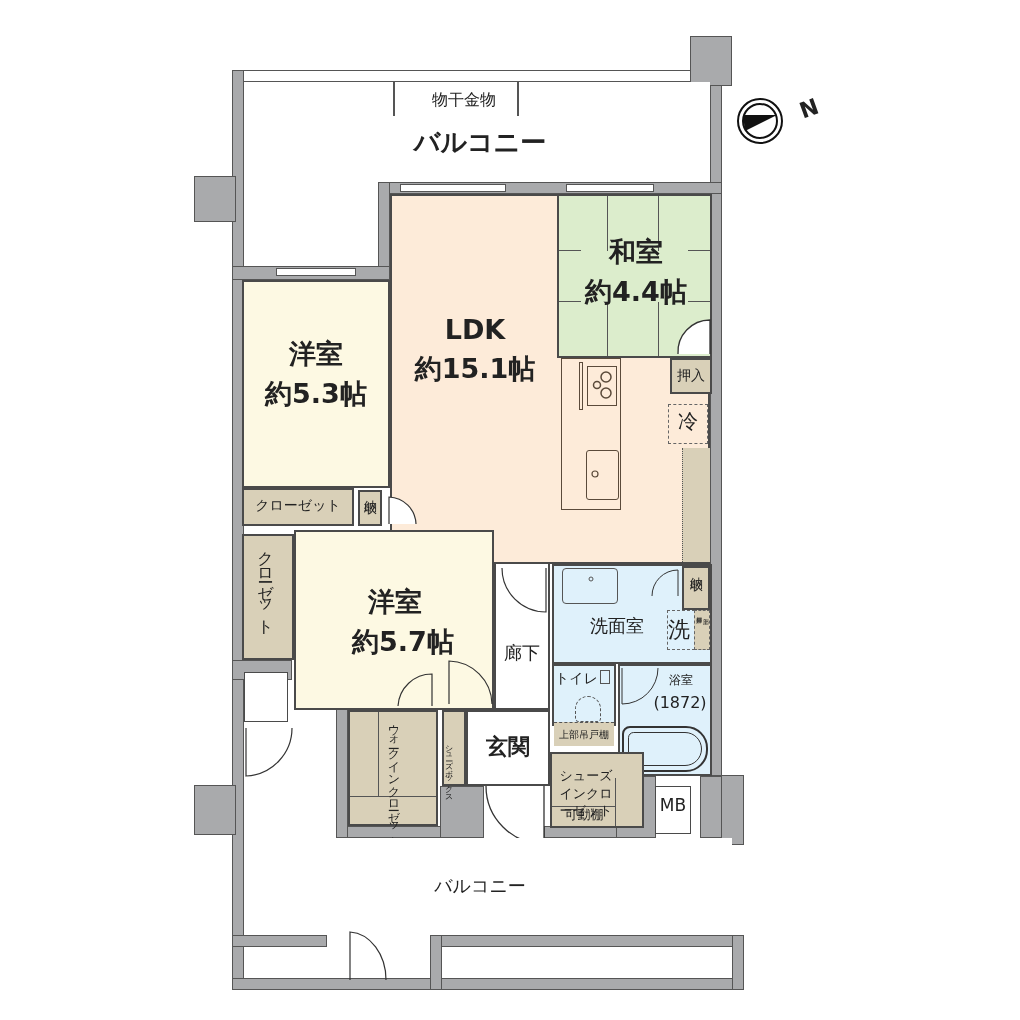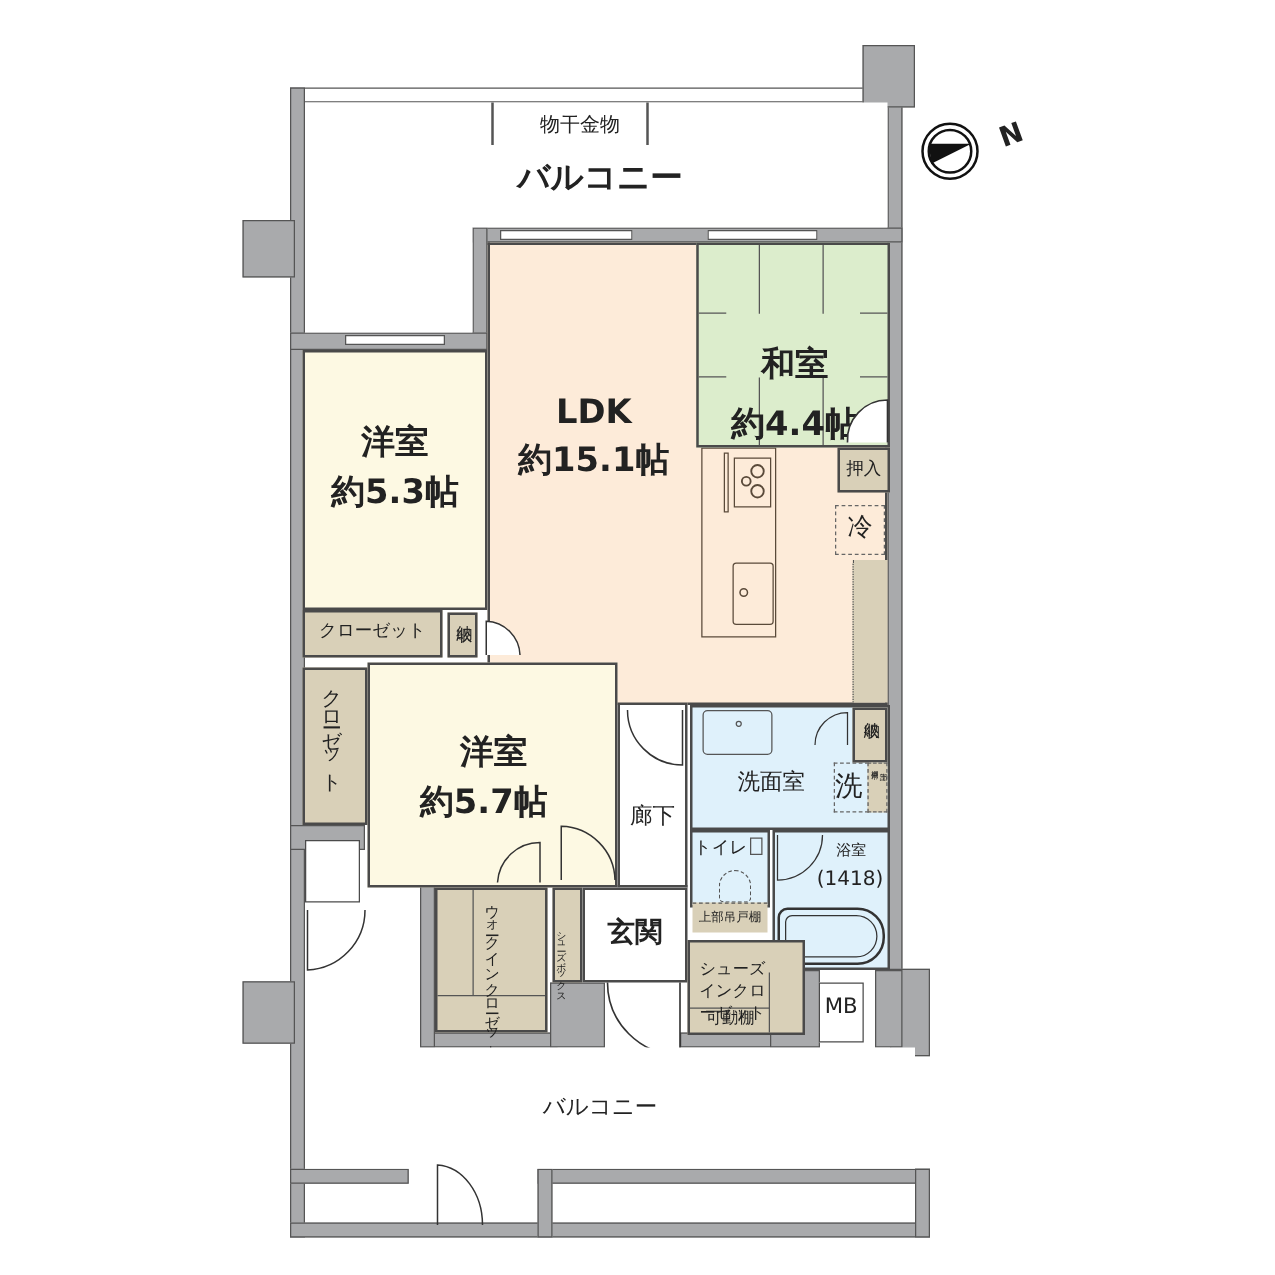--- a/index.html
+++ b/index.html
@@ -95,22 +95,22 @@
 
 <div class="room" style="left:557px;top:194px;width:155px;height:164px;background:#dcedcc;"></div>
 <div class="abs" style="left:607px;top:196px;width:1px;height:55px;background:#555;"></div>
 <div class="abs" style="left:658px;top:196px;width:1px;height:55px;background:#555;"></div>
 <div class="abs" style="left:607px;top:302px;width:1px;height:54px;background:#555;"></div>
 <div class="abs" style="left:658px;top:302px;width:1px;height:54px;background:#555;"></div>
 <div class="abs" style="left:559px;top:250px;width:22px;height:1px;background:#555;"></div>
 <div class="abs" style="left:688px;top:250px;width:22px;height:1px;background:#555;"></div>
 <div class="abs" style="left:559px;top:301px;width:22px;height:1px;background:#555;"></div>
 <div class="abs" style="left:688px;top:301px;width:22px;height:1px;background:#555;"></div>
-<div class="label big" style="left:577px;top:236px;width:118px;margin-top:40px;">和室</div>
-<div class="label big" style="left:577px;top:276px;width:118px;margin-top:48px;">約4.4帖</div>
+<div class="label big" style="left:577px;top:236px;width:118px;">和室</div>
+<div class="label big" style="left:577px;top:276px;width:118px;">約4.4帖</div>
 <div class="abs" style="left:676px;top:318px;width:36px;height:38px;">
   <svg width="36" height="38">
       <path d="M34 36 L34 2 A32 32 0 0 0 2 36" fill="#fff" stroke="#333" stroke-width="1.3"></path>
     </svg>
 </div>
 
 <div class="room" style="left:670px;top:358px;width:42px;height:36px;background:#d9d0b8;"></div>
 <div class="label sm" style="left:670px;top:367px;width:42px;">押入</div>
 
 <div class="room" style="left:242px;top:280px;width:148px;height:208px;background:#fdf9e3;"></div>
@@ -121,21 +121,21 @@
 <div class="room" style="left:358px;top:490px;width:24px;height:36px;background:#d9d0b8;"></div>
 <div class="label xs vert" style="left:362px;top:491px;font-size:13px;">収納</div>
 <div class="abs" style="left:388px;top:496px;width:30px;height:30px;">
   <svg width="30" height="30">
       <path d="M1 28 L1 1 A28 28 0 0 1 28 28" fill="#fff" stroke="#333" stroke-width="1.2"></path>
     </svg>
 </div>
 
 <div class="room" style="left:294px;top:530px;width:200px;height:180px;background:#fdf9e3;"></div>
 <div class="label big" style="left:320px;top:586px;width:150px;">洋室</div>
-<div class="label big" style="left:312px;top:626px;width:150px;">約5.7帖</div>
+<div class="label big" style="left:328px;top:626px;width:150px;">約5.7帖</div>
 <div class="room" style="left:242px;top:534px;width:52px;height:126px;background:#d9d0b8;"></div>
 <div class="label sm vert" style="left:256px;top:540px;font-size:16px;">クローゼット</div>
 <div class="abs" style="left:448px;top:660px;width:46px;height:46px;">
   <svg width="46" height="46">
       <path d="M1 44 L1 1 A44 44 0 0 1 44 44" fill="none" stroke="#333" stroke-width="1.2"></path>
     </svg>
 </div>
 <div class="abs" style="left:396px;top:672px;width:38px;height:36px;">
   <svg width="38" height="36">
       <path d="M36 34 L36 2 A34 34 0 0 0 2 34" fill="none" stroke="#333" stroke-width="1.2"></path>
@@ -191,21 +191,21 @@
 <div class="abs" style="left:554px;top:722px;width:60px;height:24px;background:#d9d0b8;border-top:1px dashed #555;"></div>
 <div class="label xs" style="left:556px;top:729px;width:56px;font-size:10px;">上部吊戸棚</div>
 
 <div class="room" style="left:618px;top:664px;width:94px;height:112px;background:#dff1fb;"></div>
 <div class="abs" style="left:620px;top:666px;width:40px;height:40px;">
   <svg width="40" height="40">
       <path d="M2 2 L2 38 A36 36 0 0 0 38 2" fill="none" stroke="#333" stroke-width="1"></path>
     </svg>
 </div>
 <div class="label mid" style="left:656px;top:674px;width:50px;font-size:12px;">浴室</div>
-<div class="label mid" style="left:648px;top:694px;width:64px;font-size:16px;">(1418)</div>
+<div class="label mid" style="left:648px;top:694px;width:64px;font-size:16px;">(1872)</div>
 <div class="abs" style="left:622px;top:726px;width:86px;height:46px;border:2px solid #333;border-radius:8px 22px 22px 8px;">
   <div class="abs" style="left:4px;top:4px;width:74px;height:34px;border:1px solid #333;border-radius:6px 18px 18px 6px;"></div>
 </div>
 
 <div class="room" style="left:550px;top:752px;width:94px;height:76px;background:#d9d0b8;"></div>
 <div class="abs" style="left:615px;top:778px;width:1px;height:48px;background:#555;"></div>
 <div class="abs" style="left:552px;top:806px;width:64px;height:1px;background:#555;"></div>
 <div class="label xs" style="left:554px;top:767px;width:64px;font-size:13px;white-space:normal;line-height:1.35;">シューズインクローゼット</div>
 <div class="label sm" style="left:552px;top:808px;width:64px;font-size:13px;">可動棚</div>
 

